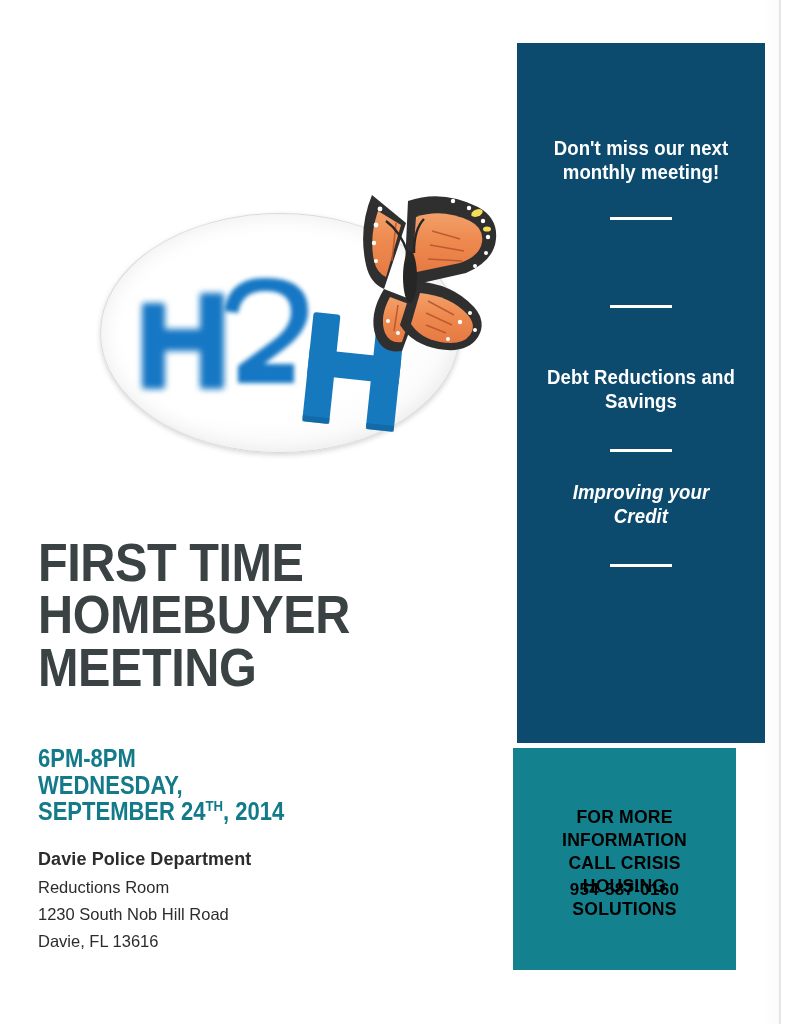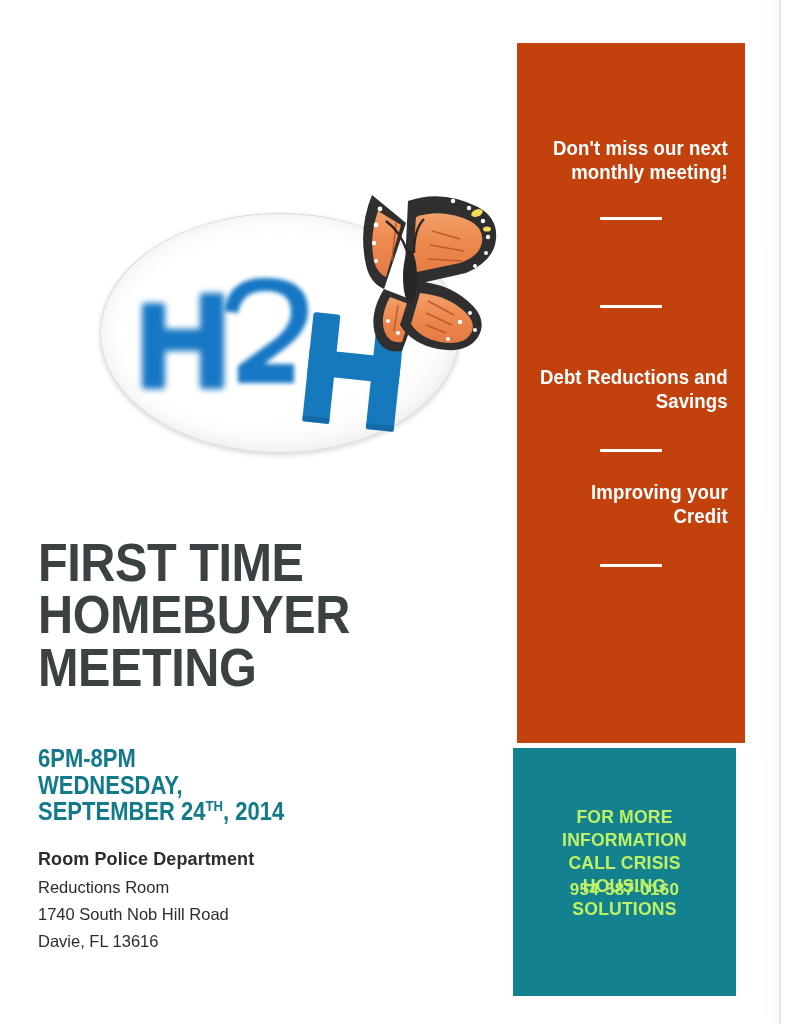--- a/index.html
+++ b/index.html
@@ -65,41 +65,41 @@
   .venue {
     position:absolute; left:38px; top:845px; width:420px;
     color:#2c2c2c;
     font-size:16.5px;
     line-height:1.62;
   }
   .venue .vname { font-weight:bold; font-size:18px; letter-spacing:0.1px; }
 
   
   .panel-blue {
-    position:absolute; left:517px; top:43px; width:228px; height:700px;
-    background:#c2410c;
+    position:absolute; left:517px; top:43px; width:248px; height:700px;
+    background:#0c4a6e;
     color:#ffffff;
-    text-align:right;
+    text-align:center;
     font-family:"Liberation Sans Narrow","Liberation Sans", sans-serif;
     font-weight:bold;
   }
   .panel-blue .blk { position:absolute; left:10px; right:10px; }
   .panel-blue .ln {
     font-size:20px; line-height:1.22; letter-spacing:0.1px;
     transform:scaleX(0.93); 
   }
   .rule {
     width:62px; height:3px; background:#ffffff; margin:0 auto;
   }
 
   
   .panel-teal {
-    position:absolute; left:513px; top:748px; width:223px; height:248px;
+    position:absolute; left:513px; top:748px; width:223px; height:222px;
     background:#14818f;
-    color:#bef264;
+    color:#000000;
     text-align:center;
   }
   .panel-teal .contact {
     position:absolute; left:8px; right:8px; top:58px;
     font-family:"Liberation Sans Narrow","Liberation Sans", sans-serif;
     font-weight:bold;
     font-size:18.5px;
     line-height:1.24;
     letter-spacing:0.2px;
     transform:scaleX(0.95);
@@ -220,23 +220,23 @@
     <div>MEETING</div>
   </div>
 
   <div class="datetime">
     <div>6PM-8PM</div>
     <div>WEDNESDAY,</div>
     <div><span>SEPTEMBER 24</span><sup>TH</sup><span>, 2014</span></div>
   </div>
 
   <div class="venue">
-    <div class="vname">Room Police Department</div>
+    <div class="vname">Davie Police Department</div>
     <div>Reductions Room</div>
-    <div>1740 South Nob Hill Road</div>
+    <div>1230 South Nob Hill Road</div>
     <div>Davie, FL 13616</div>
   </div>
 
   <div class="panel-blue">
 
     <div class="blk" style="top:93px;">
       <div class="ln">Don't miss our next</div>
       <div class="ln">monthly meeting!</div>
     </div>
 
@@ -251,21 +251,21 @@
 
     <div class="blk" style="top:322px;">
       <div class="ln">Debt Reductions and</div>
       <div class="ln">Savings</div>
     </div>
 
     <div class="blk" style="top:406px;">
       <div class="rule"></div>
     </div>
 
-    <div class="blk" style="top:437px;">
+    <div class="blk" style="top:437px;font-style:italic;">
       <div class="ln">Improving your</div>
       <div class="ln">Credit</div>
     </div>
 
     <div class="blk" style="top:521px;">
       <div class="rule"></div>
     </div>
 
 
   </div>

